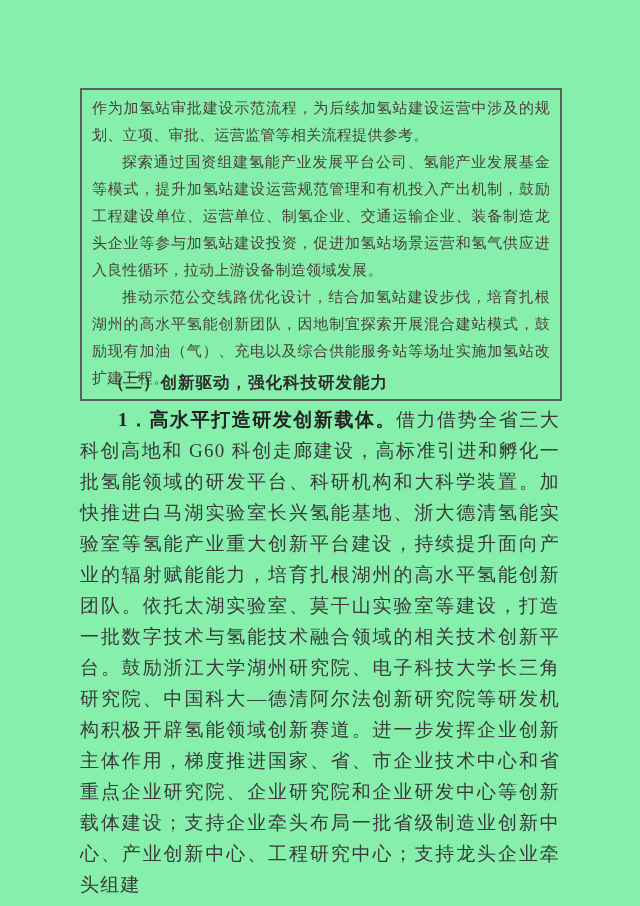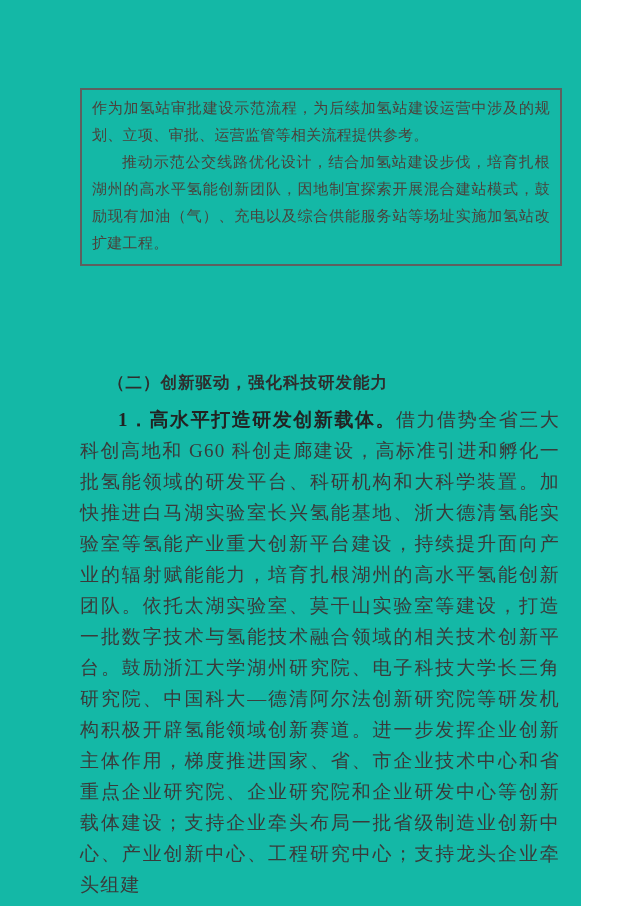--- a/index.html
+++ b/index.html
@@ -2,23 +2,23 @@
 <html><head>
 <meta charset="utf-8">
 <style>
   html, body {
     margin: 0;
     padding: 0;
     background: #ffffff;
   }
   .page {
     position: relative;
-    width: 581px;
+    width: 640px;
     height: 906px;
-    background: #14b8a6;
+    background: #86efac;
     overflow: hidden;
     font-family: "Liberation Serif", "DejaVu Serif", serif;
   }
   .notice-box {
     position: absolute;
     left: 80px;
     top: 88px;
     width: 458px;
     border: 2px solid #5f5f5f;
     padding: 5px 10px 7px 10px;
@@ -66,20 +66,21 @@
     color: #222222;
   }
 </style>
 </head>
 <body>
 
 <div class="page">
 
   <div class="notice-box">
     <p>作为加氢站审批建设示范流程，为后续加氢站建设运营中涉及的规划、立项、审批、运营监管等相关流程提供参考。</p>
+    <p>探索通过国资组建氢能产业发展平台公司、氢能产业发展基金等模式，提升加氢站建设运营规范管理和有机投入产出机制，鼓励工程建设单位、运营单位、制氢企业、交通运输企业、装备制造龙头企业等参与加氢站建设投资，促进加氢站场景运营和氢气供应进入良性循环，拉动上游设备制造领域发展。</p>
     <p>推动示范公交线路优化设计，结合加氢站建设步伐，培育扎根湖州的高水平氢能创新团队，因地制宜探索开展混合建站模式，鼓励现有加油（气）、充电以及综合供能服务站等场址实施加氢站改扩建工程。</p>
   </div>
 
   <div class="section">
     <h3 class="section-heading">（二）创新驱动，强化科技研发能力</h3>
     <p class="item-paragraph"><span class="item-title">1．高水平打造研发创新载体。</span><span>借力借势全省三大科创高地和 G60 科创走廊建设，高标准引进和孵化一批氢能领域的研发平台、科研机构和大科学装置。加快推进白马湖实验室长兴氢能基地、浙大德清氢能实验室等氢能产业重大创新平台建设，持续提升面向产业的辐射赋能能力，培育扎根湖州的高水平氢能创新团队。依托太湖实验室、莫干山实验室等建设，打造一批数字技术与氢能技术融合领域的相关技术创新平台。鼓励浙江大学湖州研究院、电子科技大学长三角研究院、中国科大—德清阿尔法创新研究院等研发机构积极开辟氢能领域创新赛道。进一步发挥企业创新主体作用，梯度推进国家、省、市企业技术中心和省重点企业研究院、企业研究院和企业研发中心等创新载体建设；支持企业牵头布局一批省级制造业创新中心、产业创新中心、工程研究中心；支持龙头企业牵头组建</span></p>
   </div>
 
 </div>
 

